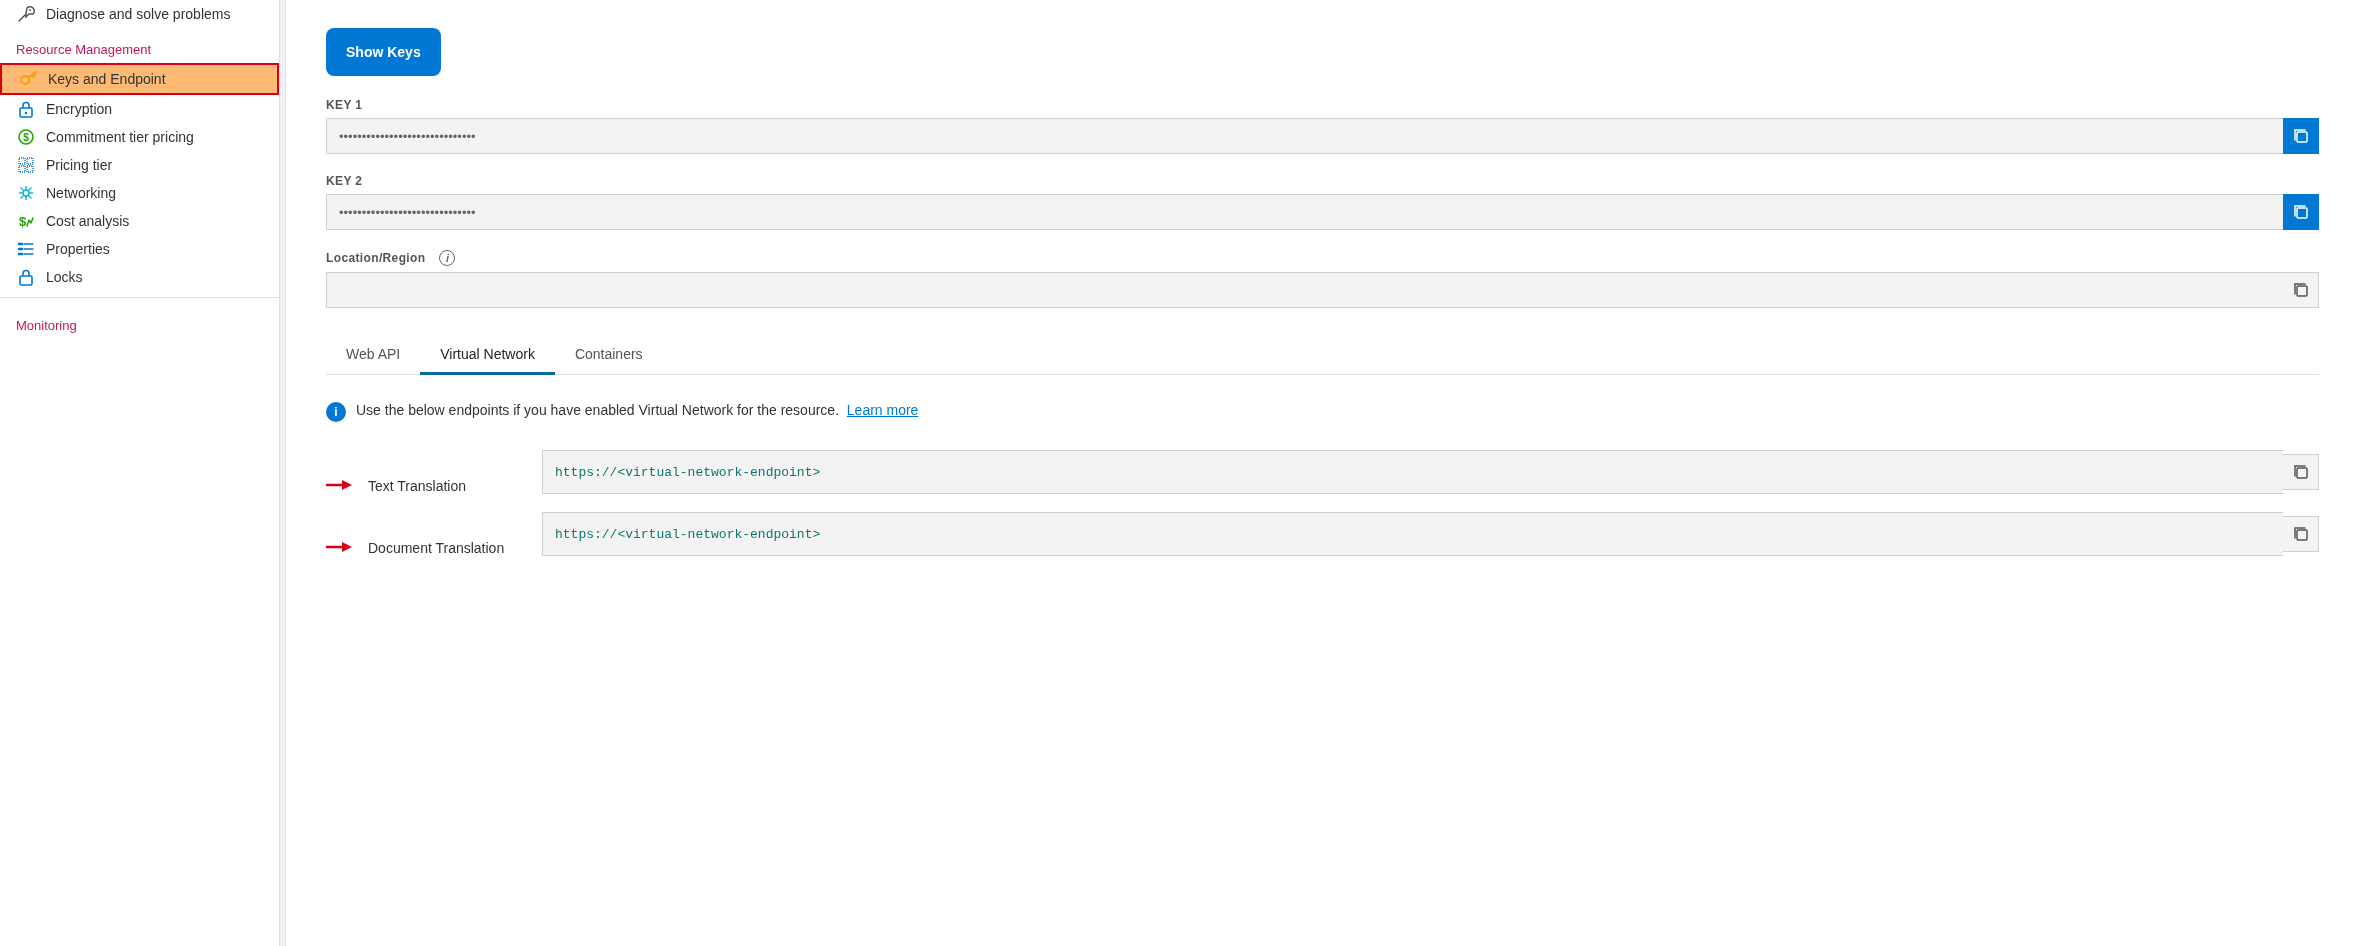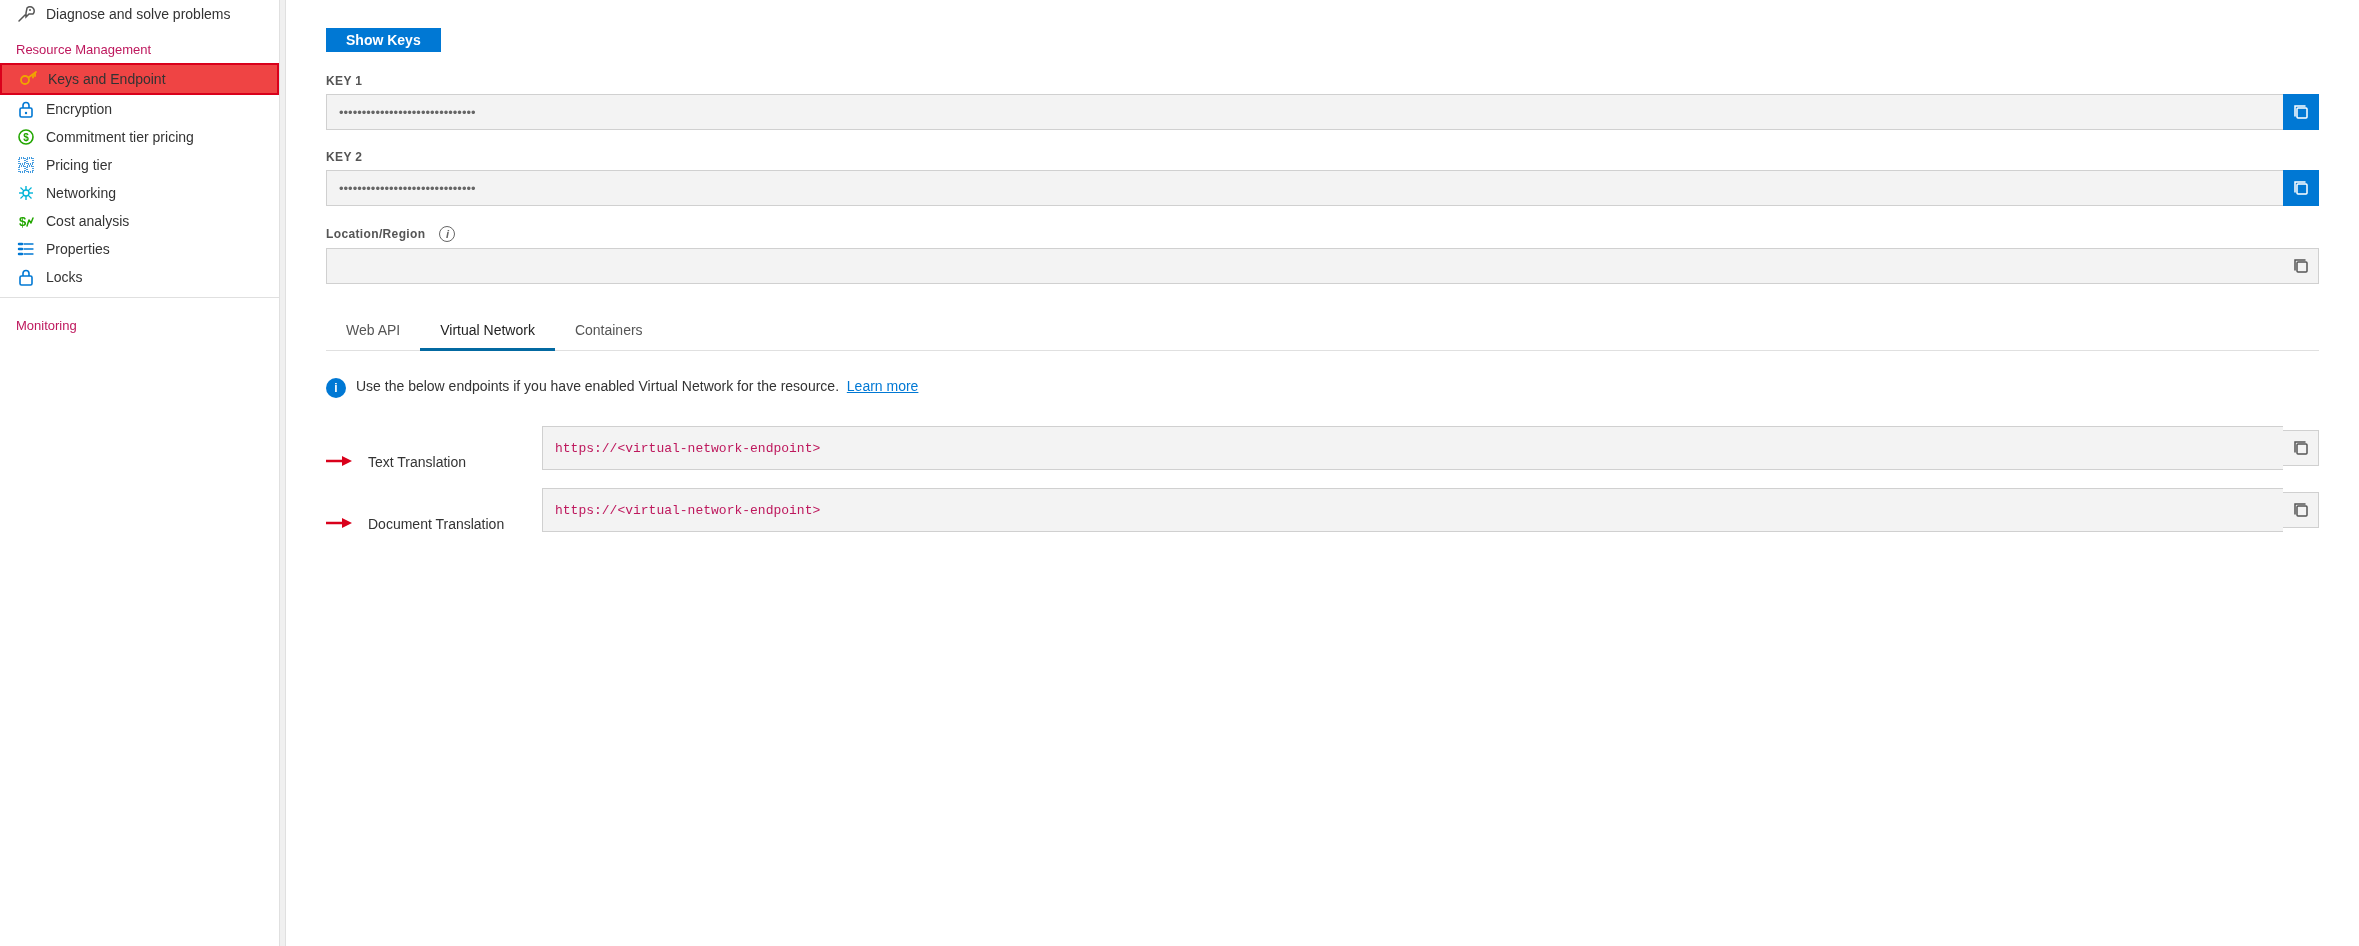--- a/index.html
+++ b/index.html
@@ -19,21 +19,21 @@
       display: flex;
       align-items: center;
       padding: 4px 16px;
       cursor: pointer;
       gap: 10px;
       font-size: 14px;
       color: #333;
       position: relative;
     }
     .sidebar-item.active {
-      background: #ef4444;
+      background: #fdba74;
       border: 2px solid #d9001b;
     }
     .sidebar-section-title {
       font-weight: 400;
       padding: 14px 16px 6px 16px;
       font-size: 13px;
       color: #be185d;
     }
     .sidebar-item .icon {
       width: 20px;
@@ -69,25 +69,25 @@
       flex: 1;
       padding: 28px 40px;
       overflow-y: auto;
     }
 
     
     .show-keys-btn {
       background: #0078d4;
       color: #fff;
       border: none;
-      padding: 4px 20px;
+      padding: 16px 20px;
       font-size: 14px;
       font-weight: 600;
       cursor: pointer;
-      border-radius: 0;
+      border-radius: 8px;
       margin-bottom: 22px;
     }
 
     
     .field-group { margin-bottom: 20px; }
     .field-label {
       font-size: 12px;
       font-weight: 600;
       color: #555;
       margin-bottom: 6px;
@@ -229,21 +229,21 @@
       align-items: center;
     }
     .endpoint-input {
       flex: 1;
       background: #f3f3f3;
       border: 1px solid #d0d0d0;
       border-right: none;
       padding: 8px 12px;
       font-size: 13px;
       font-family: 'Consolas', 'Courier New', monospace;
-      color: #be185d;
+      color: #0f766e;
       height: 44px;
       outline: none;
     }
     .endpoint-copy-btn {
       background: #f3f3f3;
       border: 1px solid #d0d0d0;
       border-left: none;
       color: #555;
       width: 36px;
       height: 36px;

